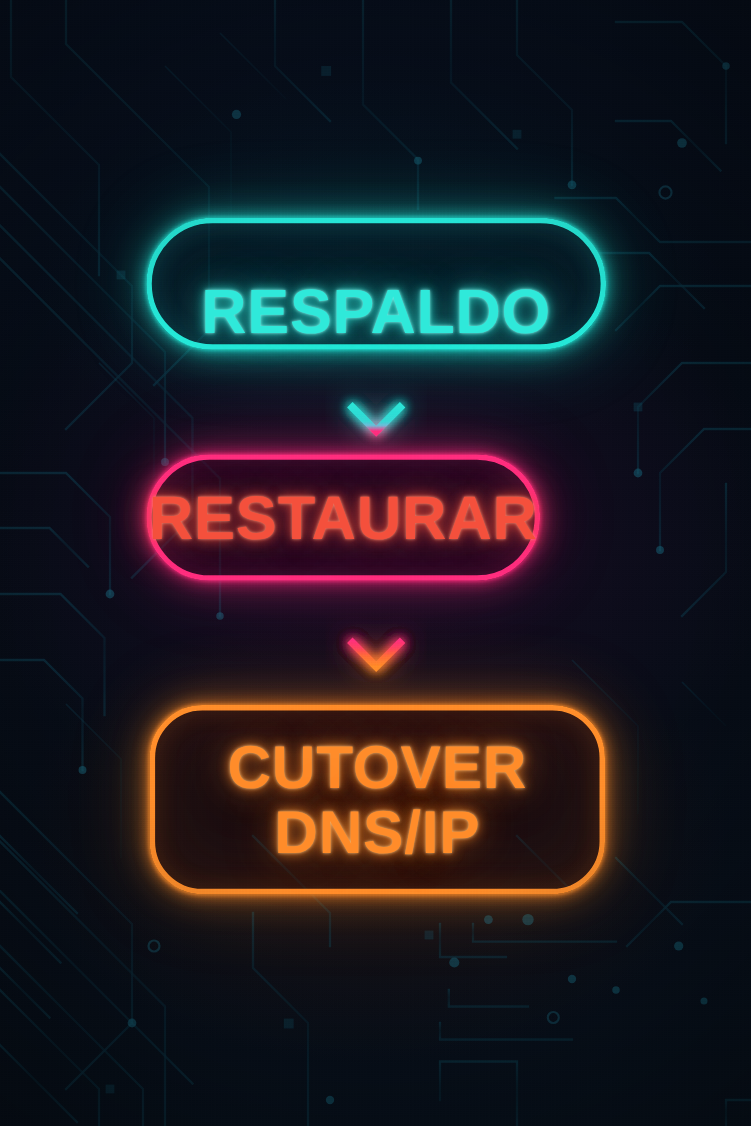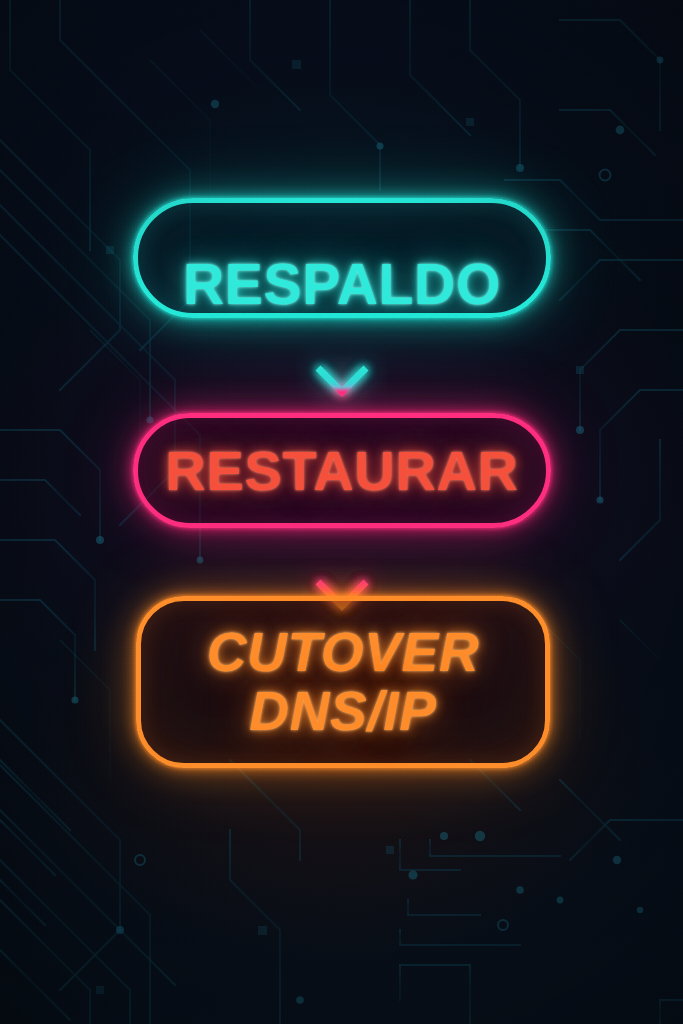--- a/index.html
+++ b/index.html
@@ -88,21 +88,21 @@
     text-shadow:
       0 0 3px rgba(140,255,245,0.95),
       0 0 10px rgba(45,233,218,0.85),
       0 0 26px rgba(45,233,218,0.55),
       0 0 56px rgba(45,233,218,0.30);
   }
 
   
   #node-restaurar {
     left:133px; top:413px;
-    width:418px; height:115px;
+    width:358px; height:115px;
     border:5px solid #ff2e7e;
     border-radius:58px;
     background:rgba(44,10,32,0.34);
     box-shadow:
       0 0 4px rgba(255,46,126,0.95),
       0 0 14px rgba(255,46,126,0.70),
       0 0 34px rgba(255,46,126,0.42),
       0 0 74px rgba(255,46,126,0.22),
       inset 0 0 22px rgba(255,46,126,0.16),
       inset 0 0 60px rgba(92,16,58,0.34);
@@ -112,33 +112,32 @@
     color:#f4503c;
     text-shadow:
       0 0 3px rgba(255,150,120,0.90),
       0 0 11px rgba(244,80,60,0.85),
       0 0 28px rgba(244,80,60,0.50),
       0 0 56px rgba(255,60,90,0.28);
   }
 
   
   #node-cutover {
-    left:136px; top:596px;
+    left:136px; top:641px;
     width:414px; height:172px;
     border:5px solid #ff8c2a;
     border-radius:48px;
     background:rgba(44,16,12,0.34);
     box-shadow:
       0 0 4px rgba(255,140,42,0.95),
       0 0 14px rgba(255,140,42,0.70),
       0 0 34px rgba(255,140,42,0.42),
       0 0 74px rgba(255,140,42,0.22),
       inset 0 0 22px rgba(255,140,42,0.14),
       inset 0 0 62px rgba(96,38,12,0.34);
-    font-style: italic;
   }
   #node-cutover .node-label {
     font-size:55px;
     color:#ff8c2a;
     line-height:1.07;
     text-shadow:
       0 0 3px rgba(255,200,130,0.90),
       0 0 11px rgba(255,140,42,0.85),
       0 0 28px rgba(255,140,42,0.50),
       0 0 58px rgba(255,120,30,0.28);

